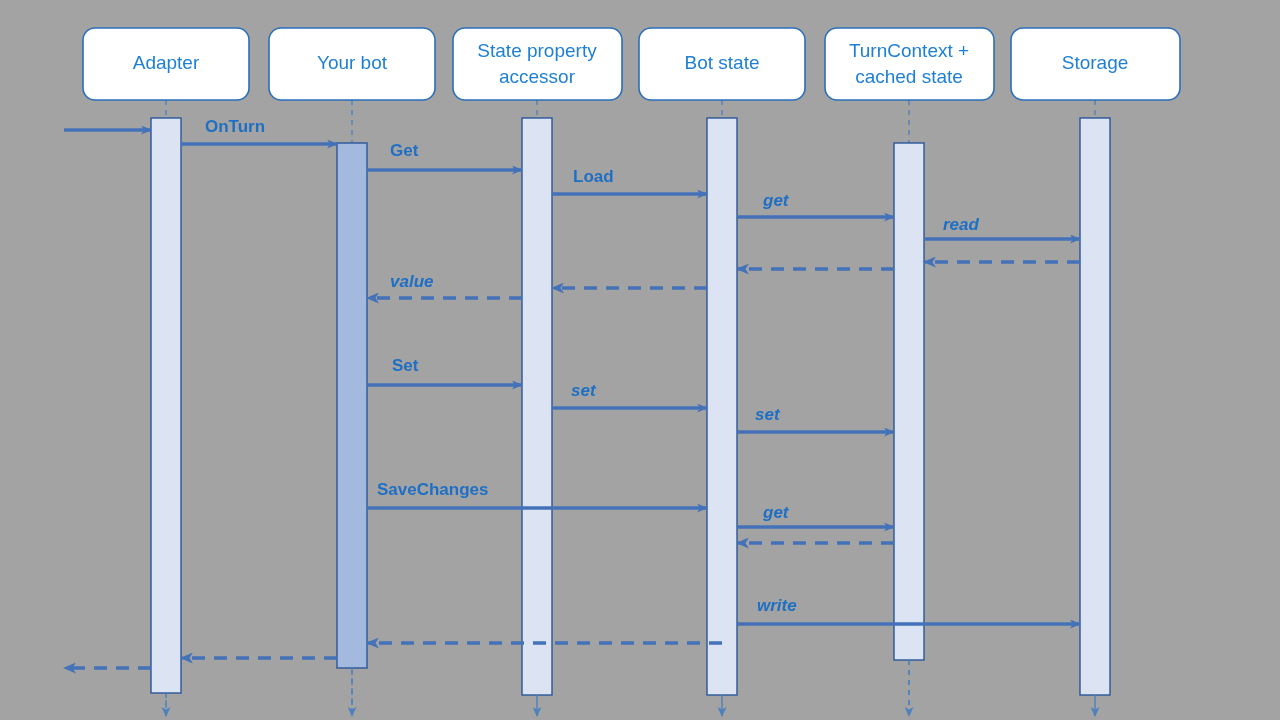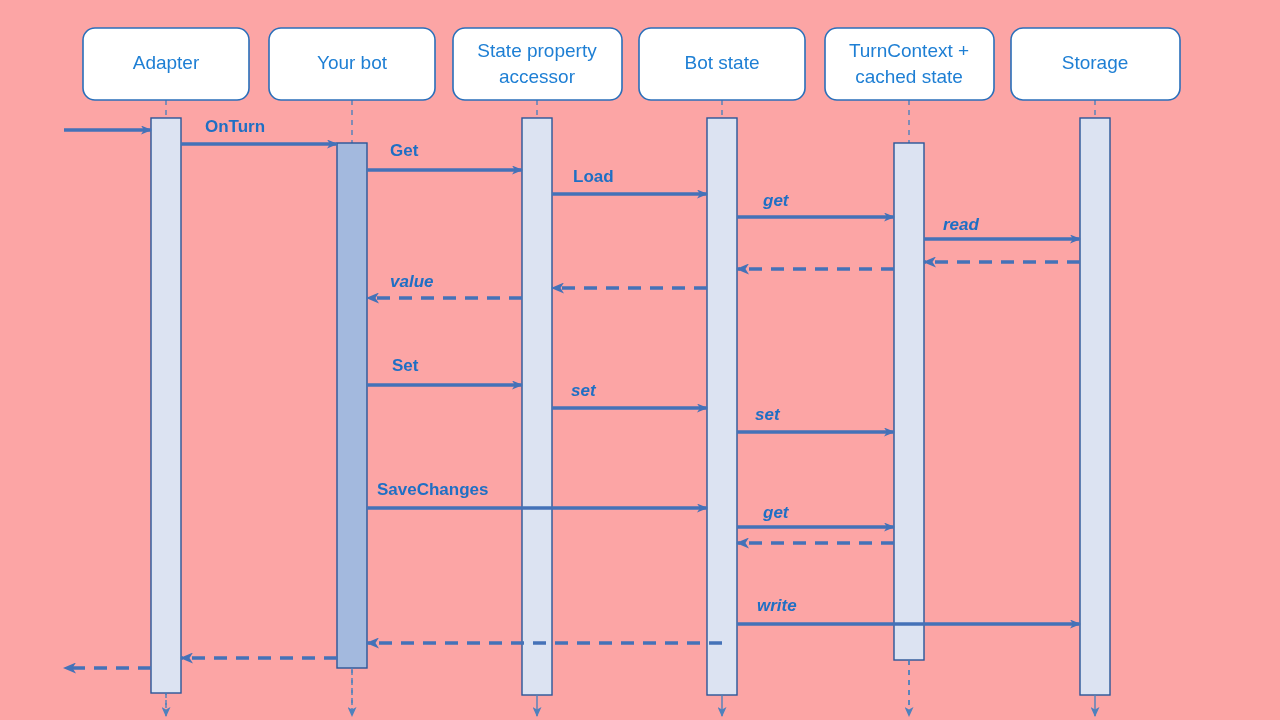--- a/index.html
+++ b/index.html
@@ -7,21 +7,21 @@
     padding: 0;
     background: #ffffff;
   }
   body {
     font-family: "Liberation Sans", sans-serif;
   }
   #diagram-root {
     position: relative;
     width: 1280px;
     height: 720px;
-    background: #fca5a5;
+    background: #a3a3a3;
     overflow: hidden;
   }
   svg.diagram-canvas {
     position: absolute;
     top: 0;
     left: 0;
     width: 1280px;
     height: 720px;
   }
   .participant-box {

